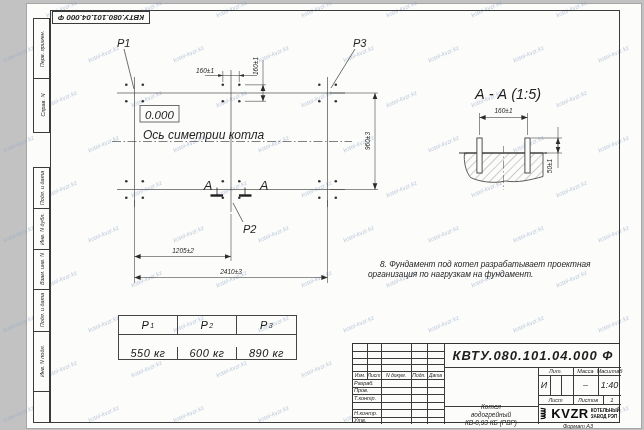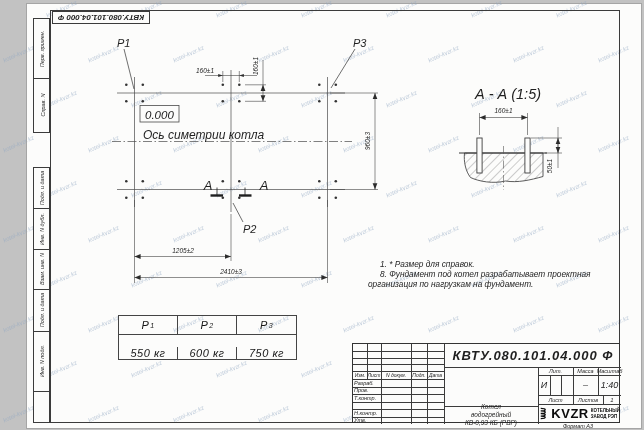--- a/index.html
+++ b/index.html
@@ -292,25 +292,24 @@
     <div class="pc">
       <span>P</span>
         <sub>2</sub>
     </div>
     <div class="pc">
       <span>P</span>
         <sub>3</sub>
     </div>
     <div class="pc">550 кг</div>
     <div class="pc">600 кг</div>
-    <div class="pc">750 кг</div>
+    <div class="pc">890 кг</div>
   </div>
 
   <div class="notes">
-    <p>1. * Размер для справок.</p>
     <p>8. Фундамент под котел разрабатывает проектная организация по нагрузкам на фундамент.</p>
   </div>
 
   <div class="tb">
     <div class="vl" style="left:91px;top:0;height:80px;"></div>
     <div class="hl" style="left:91px;top:23px;width:177px;"></div>
     <div class="vl" style="left:185px;top:23px;height:57px;"></div>
     <div class="hl" style="left:91px;top:62px;width:94px;"></div>
 
     <div class="hl" style="left:0;top:6.75px;width:91px;"></div>

